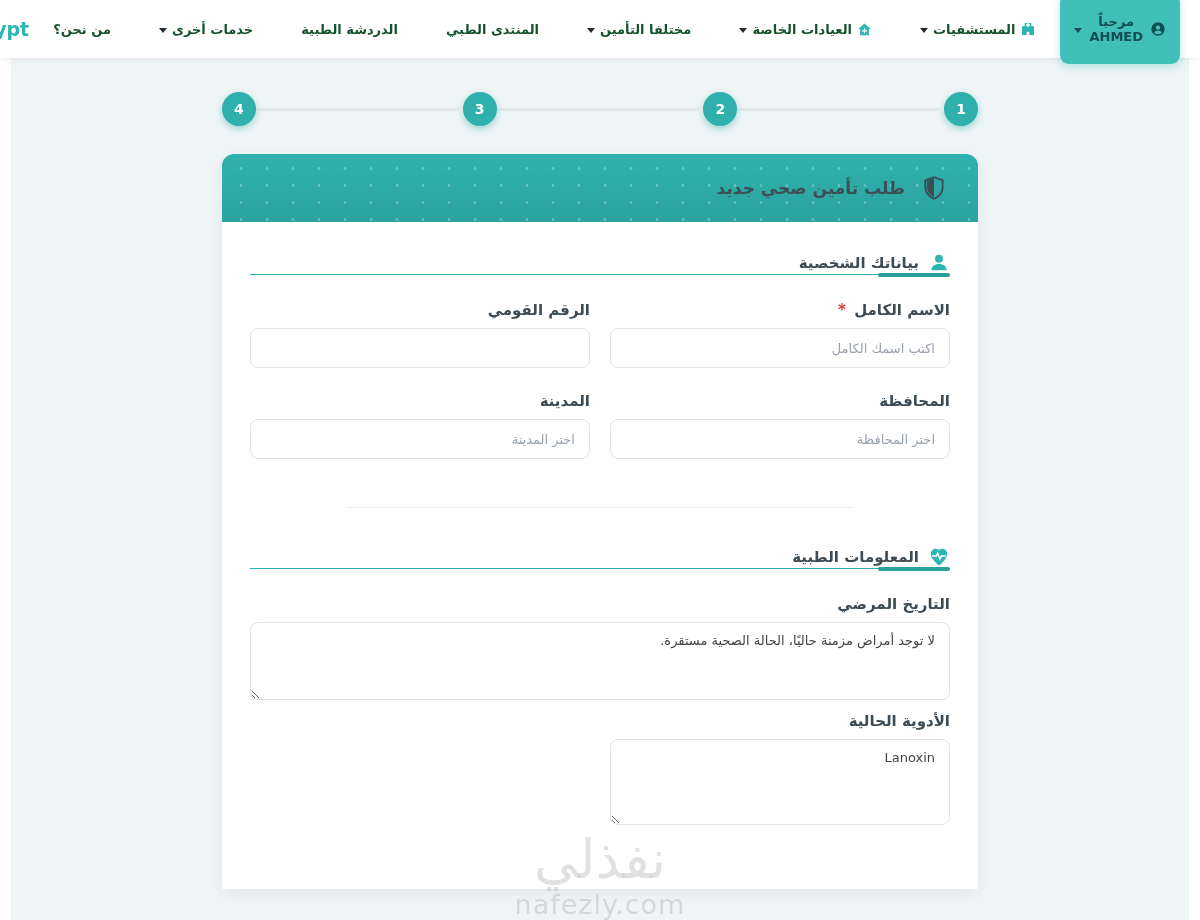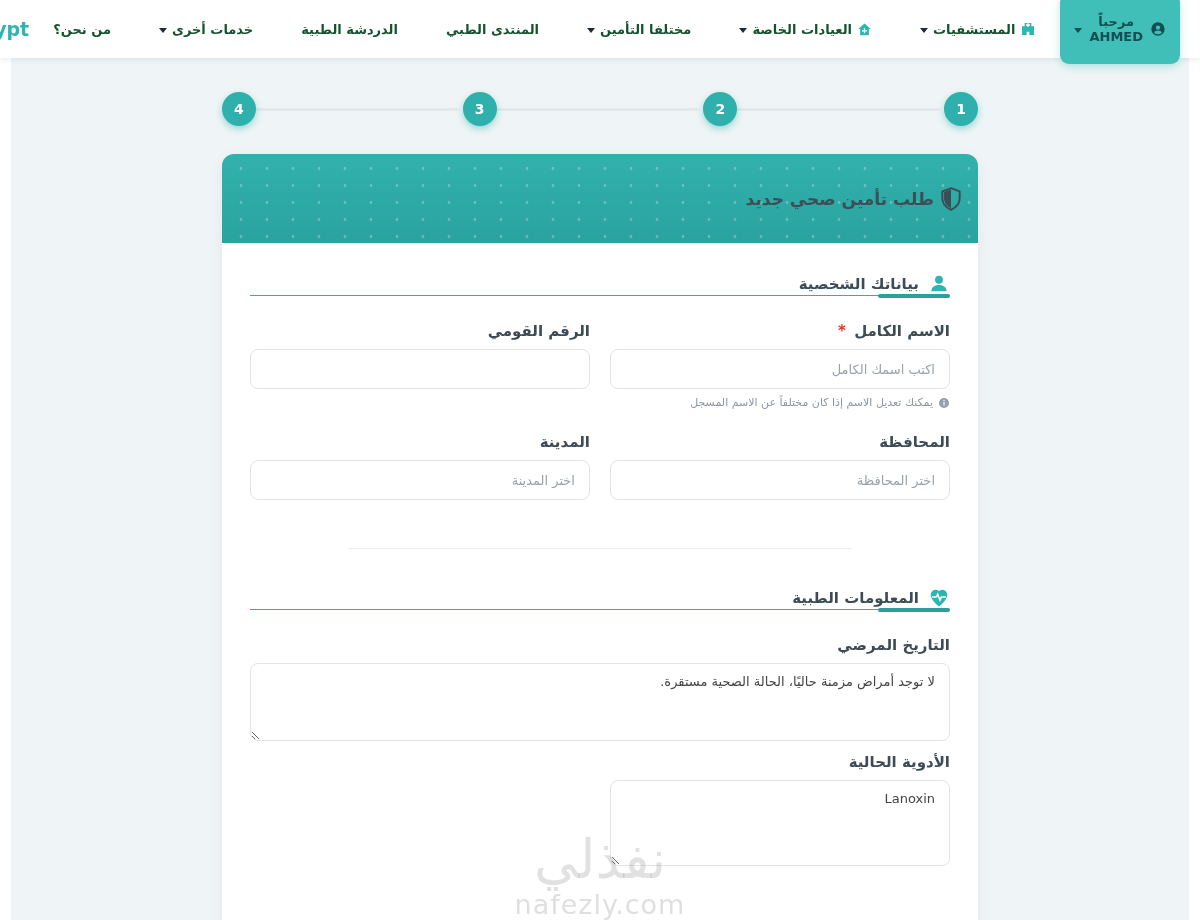--- a/index.html
+++ b/index.html
@@ -68,26 +68,26 @@
   }
   .step-line { flex: 1 1 auto; height: 3px; background: #e3e9eb; }
 
   
   .card {
     width: 756px; margin: 28px auto 0;
     border-radius: 12px 12px 0 0;
     box-shadow: 0 4px 16px rgba(0,0,0,.06);
   }
   .card-header {
-    height: 89px;
+    height: 68px;
     background: linear-gradient(180deg, #31b1ad, #2aa3a0);
     background-color: #2da9a6;
     border-radius: 12px 12px 0 0;
-    display: flex; align-items: center; gap: 4px;
-    padding: 0 14px;
+    display: flex; align-items: center; gap: 16px;
+    padding: 0 31px;
     position: relative;
   }
   .card-header::before {
     content: ""; position: absolute; inset: 0;
     background-image: radial-gradient(circle, rgba(255,255,255,.25) 1.2px, transparent 1.7px);
     background-size: 26px 17px;
     background-position: 6px 6px;
     border-radius: 12px 12px 0 0;
     pointer-events: none;
   }
@@ -256,28 +256,20 @@
         <h2 class="section-title">بياناتك الشخصية</h2>
       </div>
 
       <div class="row">
         <div>
           <label class="field-label">
             <span>الاسم الكامل</span>
             <span class="req">*</span>
           </label>
           <input class="text-input" type="text" placeholder="اكتب اسمك الكامل" style="">
-          <div class="helper">
-            <span style="display:inline-flex;">
-              <svg width="12" height="12" viewBox="0 0 24 24" fill="#95a0ae">
-                  <path d="M12 2a10 10 0 1 0 0 20 10 10 0 0 0 0-20zm1.2 15.2h-2.4V10h2.4v7.2zm0-9h-2.4V5.8h2.4v2.4z"></path>
-                </svg>
-            </span>
-            <span>يمكنك تعديل الاسم إذا كان مختلفاً عن الاسم المسجل</span>
-          </div>
         </div>
         <div>
           <label class="field-label">الرقم القومي</label>
           <input class="text-input" type="text" style="">
         </div>
       </div>
 
       <div class="row">
         <div>
           <label class="field-label">المحافظة</label>

